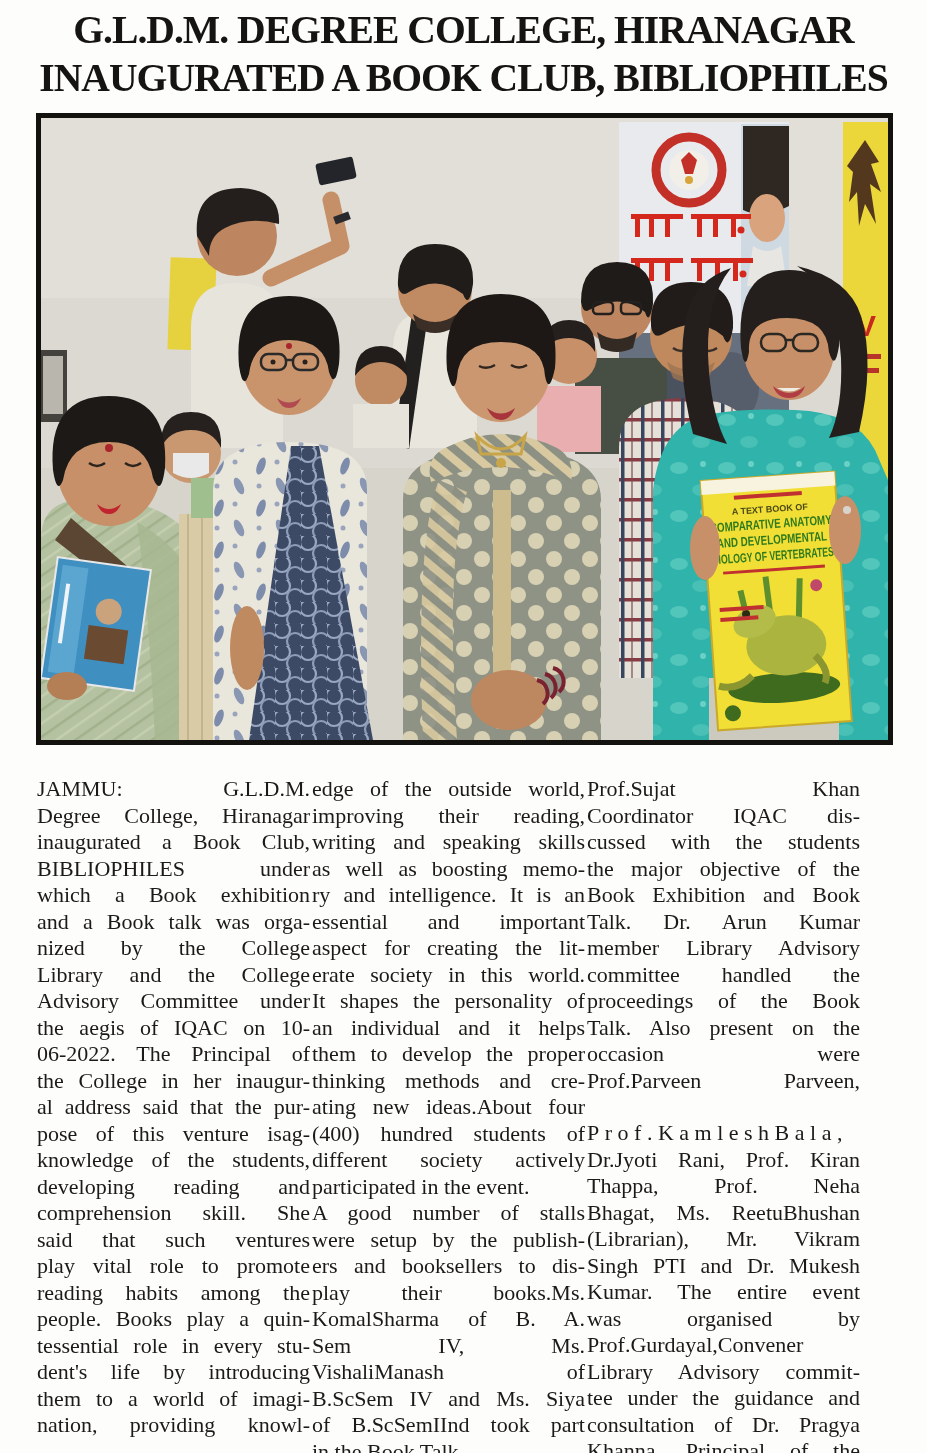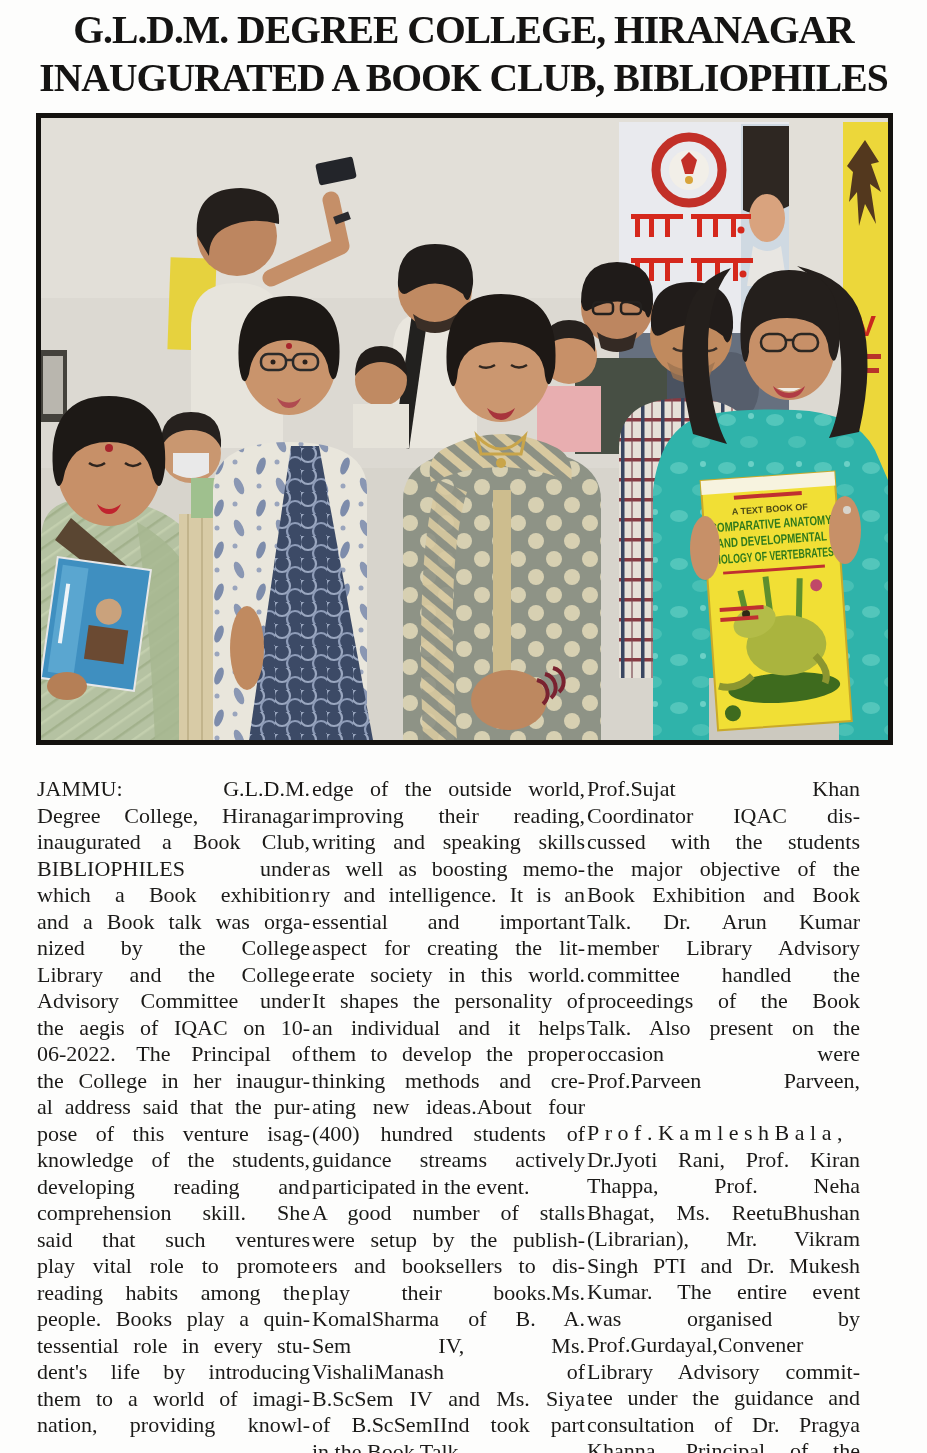--- a/index.html
+++ b/index.html
@@ -328,21 +328,21 @@
         <div class="tline">ry and intelligence. It is an</div>
         <div class="tline">essential and important</div>
         <div class="tline">aspect for creating the lit-</div>
         <div class="tline">erate society in this world.</div>
         <div class="tline">It shapes the personality of</div>
         <div class="tline">an individual and it helps</div>
         <div class="tline">them to develop the proper</div>
         <div class="tline">thinking methods and cre-</div>
         <div class="tline">ating new ideas.About four</div>
         <div class="tline">(400) hundred students of</div>
-        <div class="tline">guidance streams actively</div>
+        <div class="tline">different society actively</div>
         <div class="tline ragged">participated in the event.</div>
         <div class="tline">A good number of stalls</div>
         <div class="tline">were setup by the publish-</div>
         <div class="tline">ers and booksellers to dis-</div>
         <div class="tline">play their books.Ms.</div>
         <div class="tline">KomalSharma of B. A.</div>
         <div class="tline">Sem IV, Ms.</div>
         <div class="tline">VishaliManash of</div>
         <div class="tline">B.ScSem IV and Ms. Siya</div>
         <div class="tline">of B.ScSemIInd took part</div>

